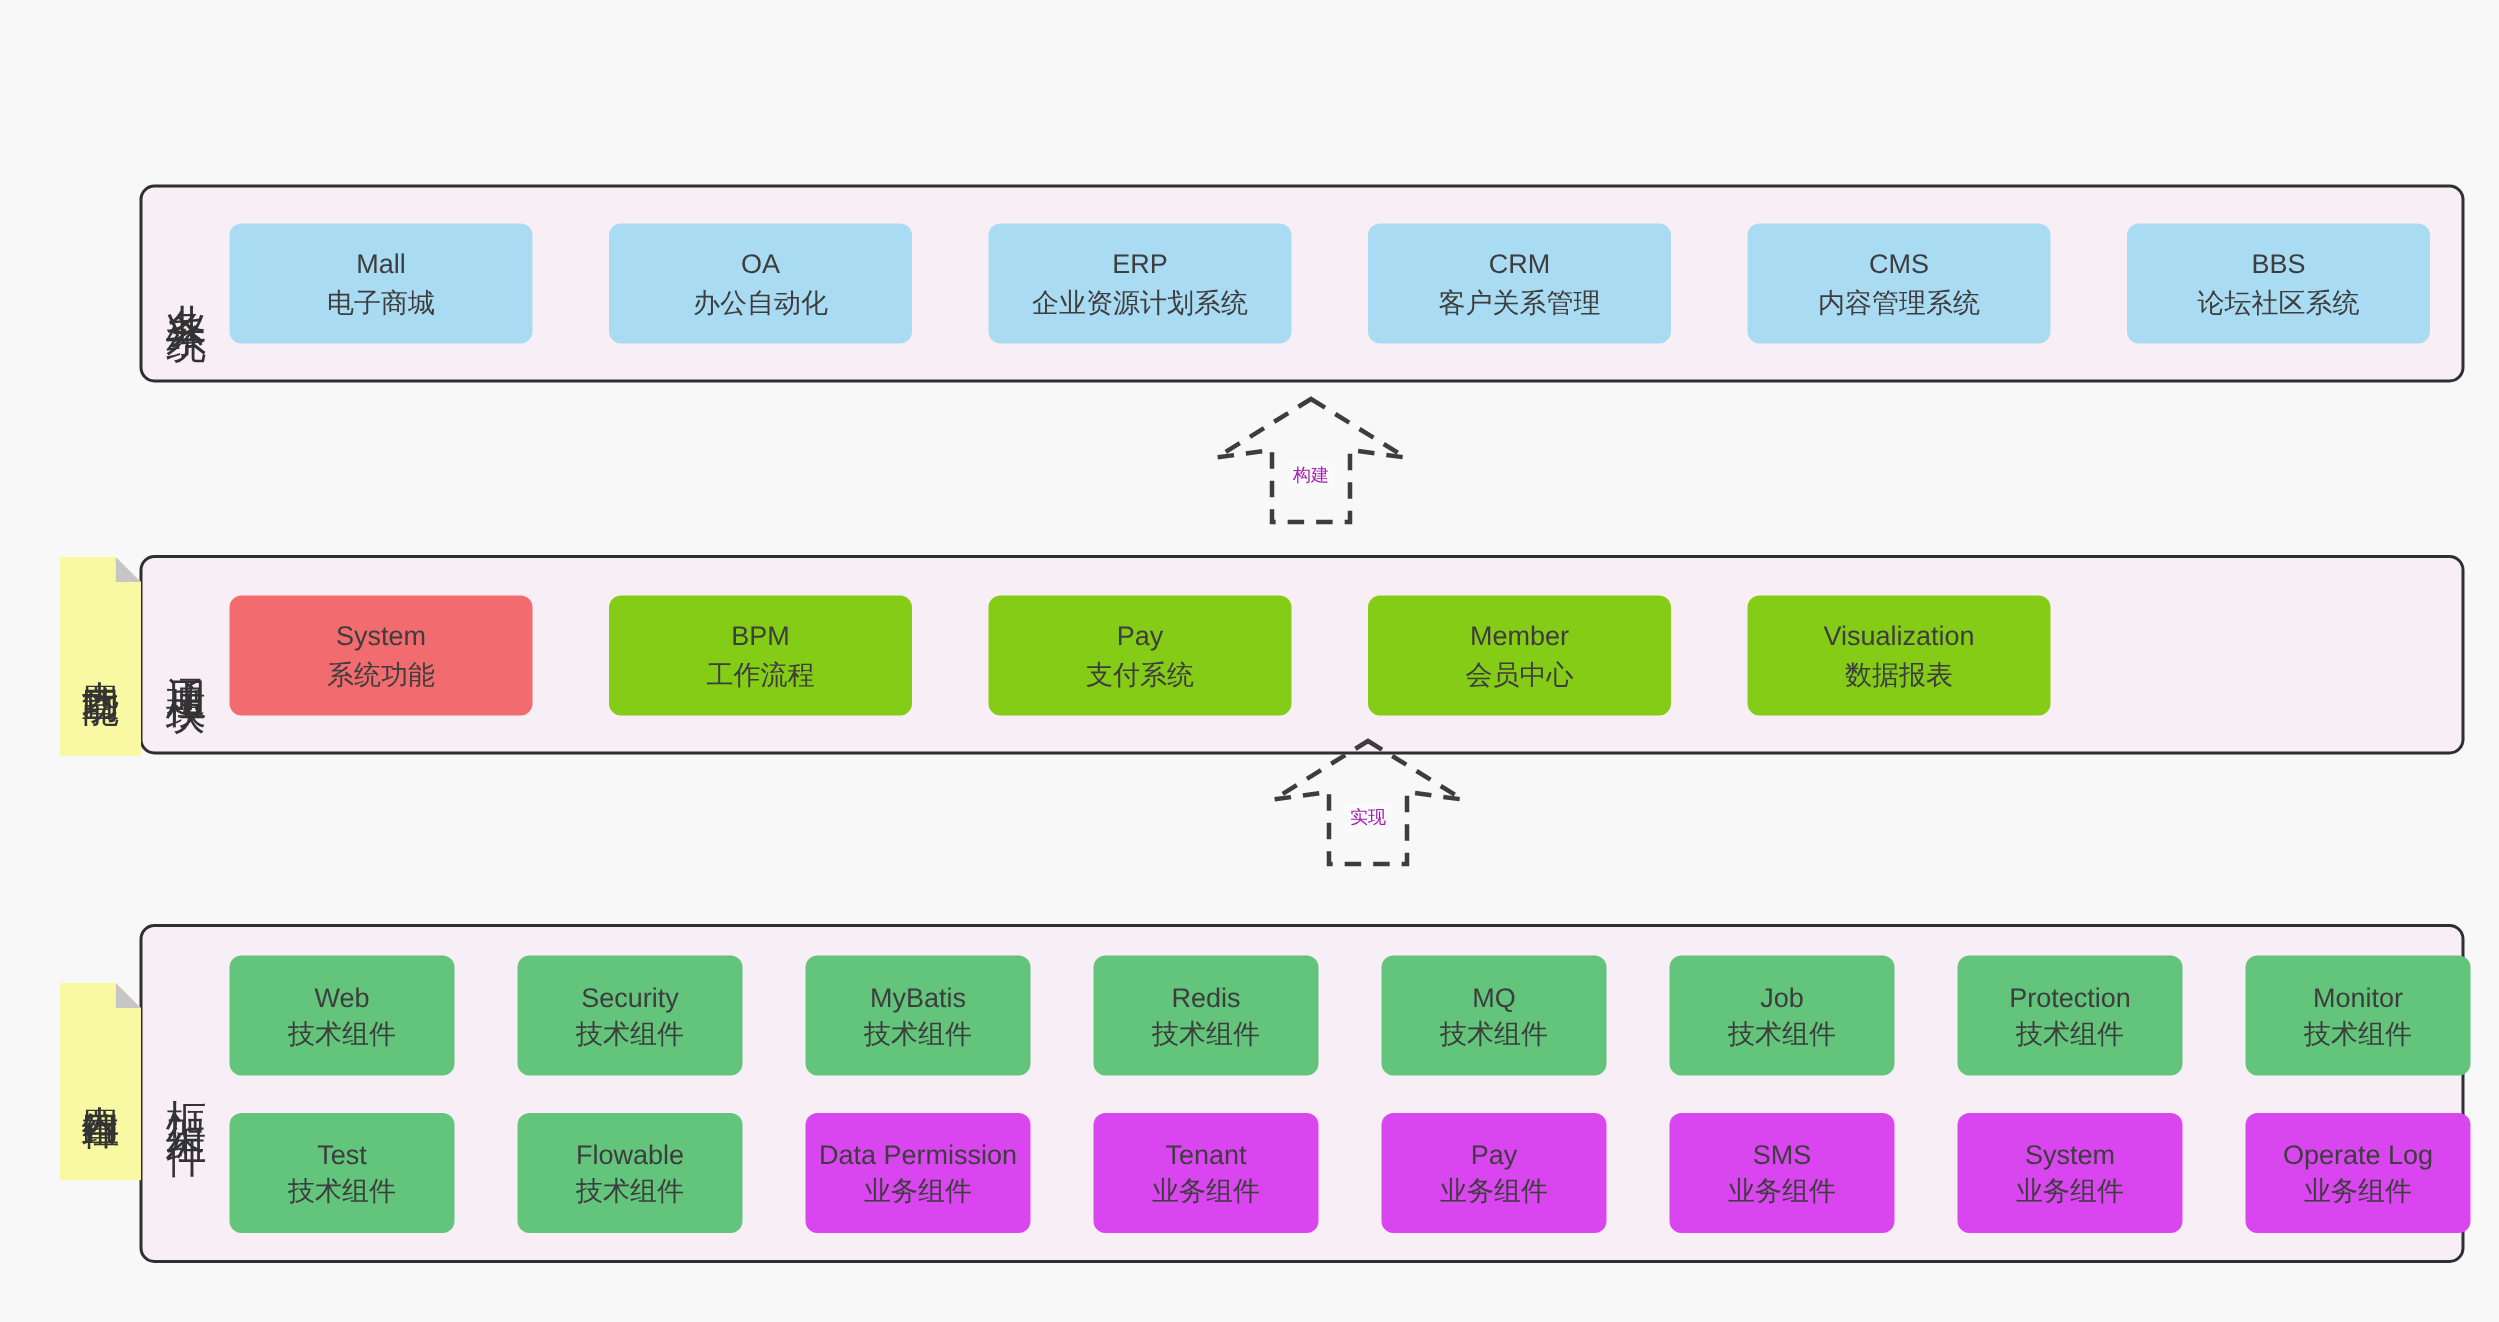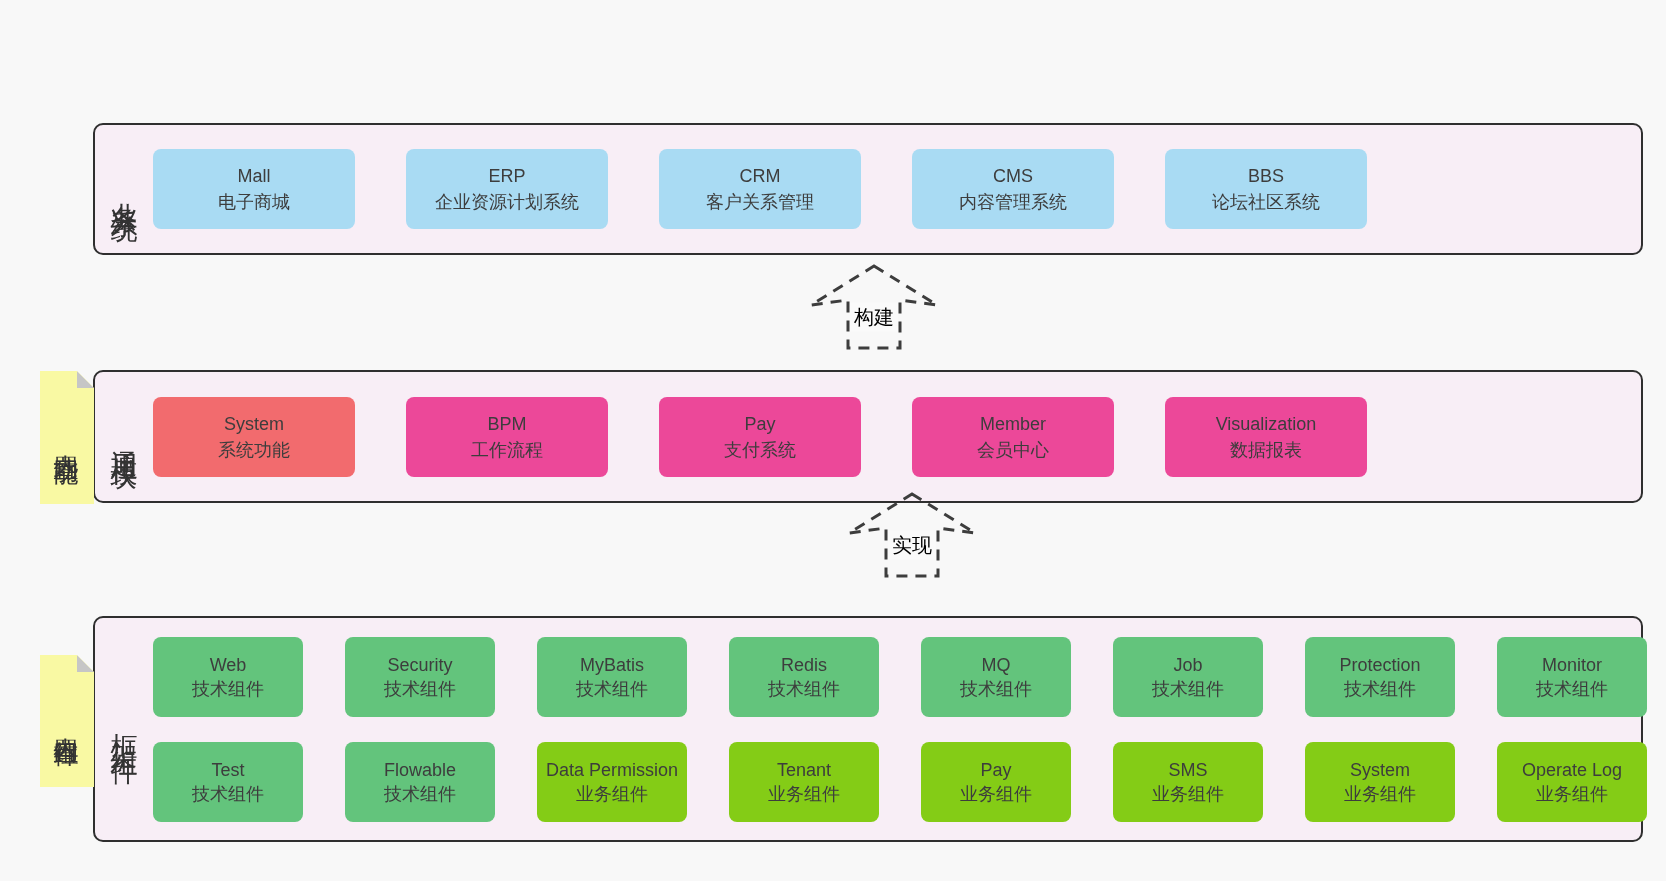--- a/index.html
+++ b/index.html
@@ -40,23 +40,23 @@
     width:202px; height:80px; border-radius:8px;
     display:flex; flex-direction:column;
     align-items:center; justify-content:center;
     text-align:center; font-size:18px; line-height:26px;
     padding:0 6px; box-sizing:border-box;
     flex:0 0 auto;
   }
   .s3 .box { width:150px; line-height:24px; }
   .blue  { background:#a9dbf3; }
   .red   { background:#f26b6e; }
-  .pink  { background:#ec4899; }
+  .pink  { background:#84cc16; }
   .green-dark  { background:#63c47c; }
-  .green-light { background:#84cc16; }
+  .green-light { background:#d946ef; }
   .note {
     position:absolute; left:-55px; width:54px;
     background:#f9f9a3;
     display:flex; align-items:center; justify-content:center;
     clip-path:polygon(0 0, calc(100% - 17px) 0, 100% 17px, 100% 100%, 0 100%);
     z-index:2;
   }
   .note::after {
     content:""; position:absolute; top:0; right:0;
     width:17px; height:17px; background:#c6c6c6;
@@ -69,37 +69,41 @@
     font-size:25px; letter-spacing:2px; color:#333;
   }
   .arrow { position:absolute; width:136px; height:92px; }
   .a1 { left:806px; top:260px; }
   .a2 { left:844px; top:488px; }
   .arrow svg { display:block; width:100%; height:100%; }
   .arrow-label {
     position:absolute; left:50%; top:62%;
     transform:translate(-50%,-50%);
     background:#fafafa; padding:1px 4px;
-    font-size:20px; color:#000000; white-space:nowrap;
+    font-size:12px; color:#a21caf; white-space:nowrap;
   }
 </style>
 </head>
 <body>
 
 <div>
 
   <div class="section s1">
     <div class="label-wrap">
       <div class="vlabel">业务系统</div>
     </div>
     <div class="rows">
       <div class="row">
         <div class="box blue">
           <div>Mall</div>
           <div>电子商城</div>
+        </div>
+        <div class="box blue">
+          <div>OA</div>
+          <div>办公自动化</div>
         </div>
         <div class="box blue">
           <div>ERP</div>
           <div>企业资源计划系统</div>
         </div>
         <div class="box blue">
           <div>CRM</div>
           <div>客户关系管理</div>
         </div>
         <div class="box blue">

